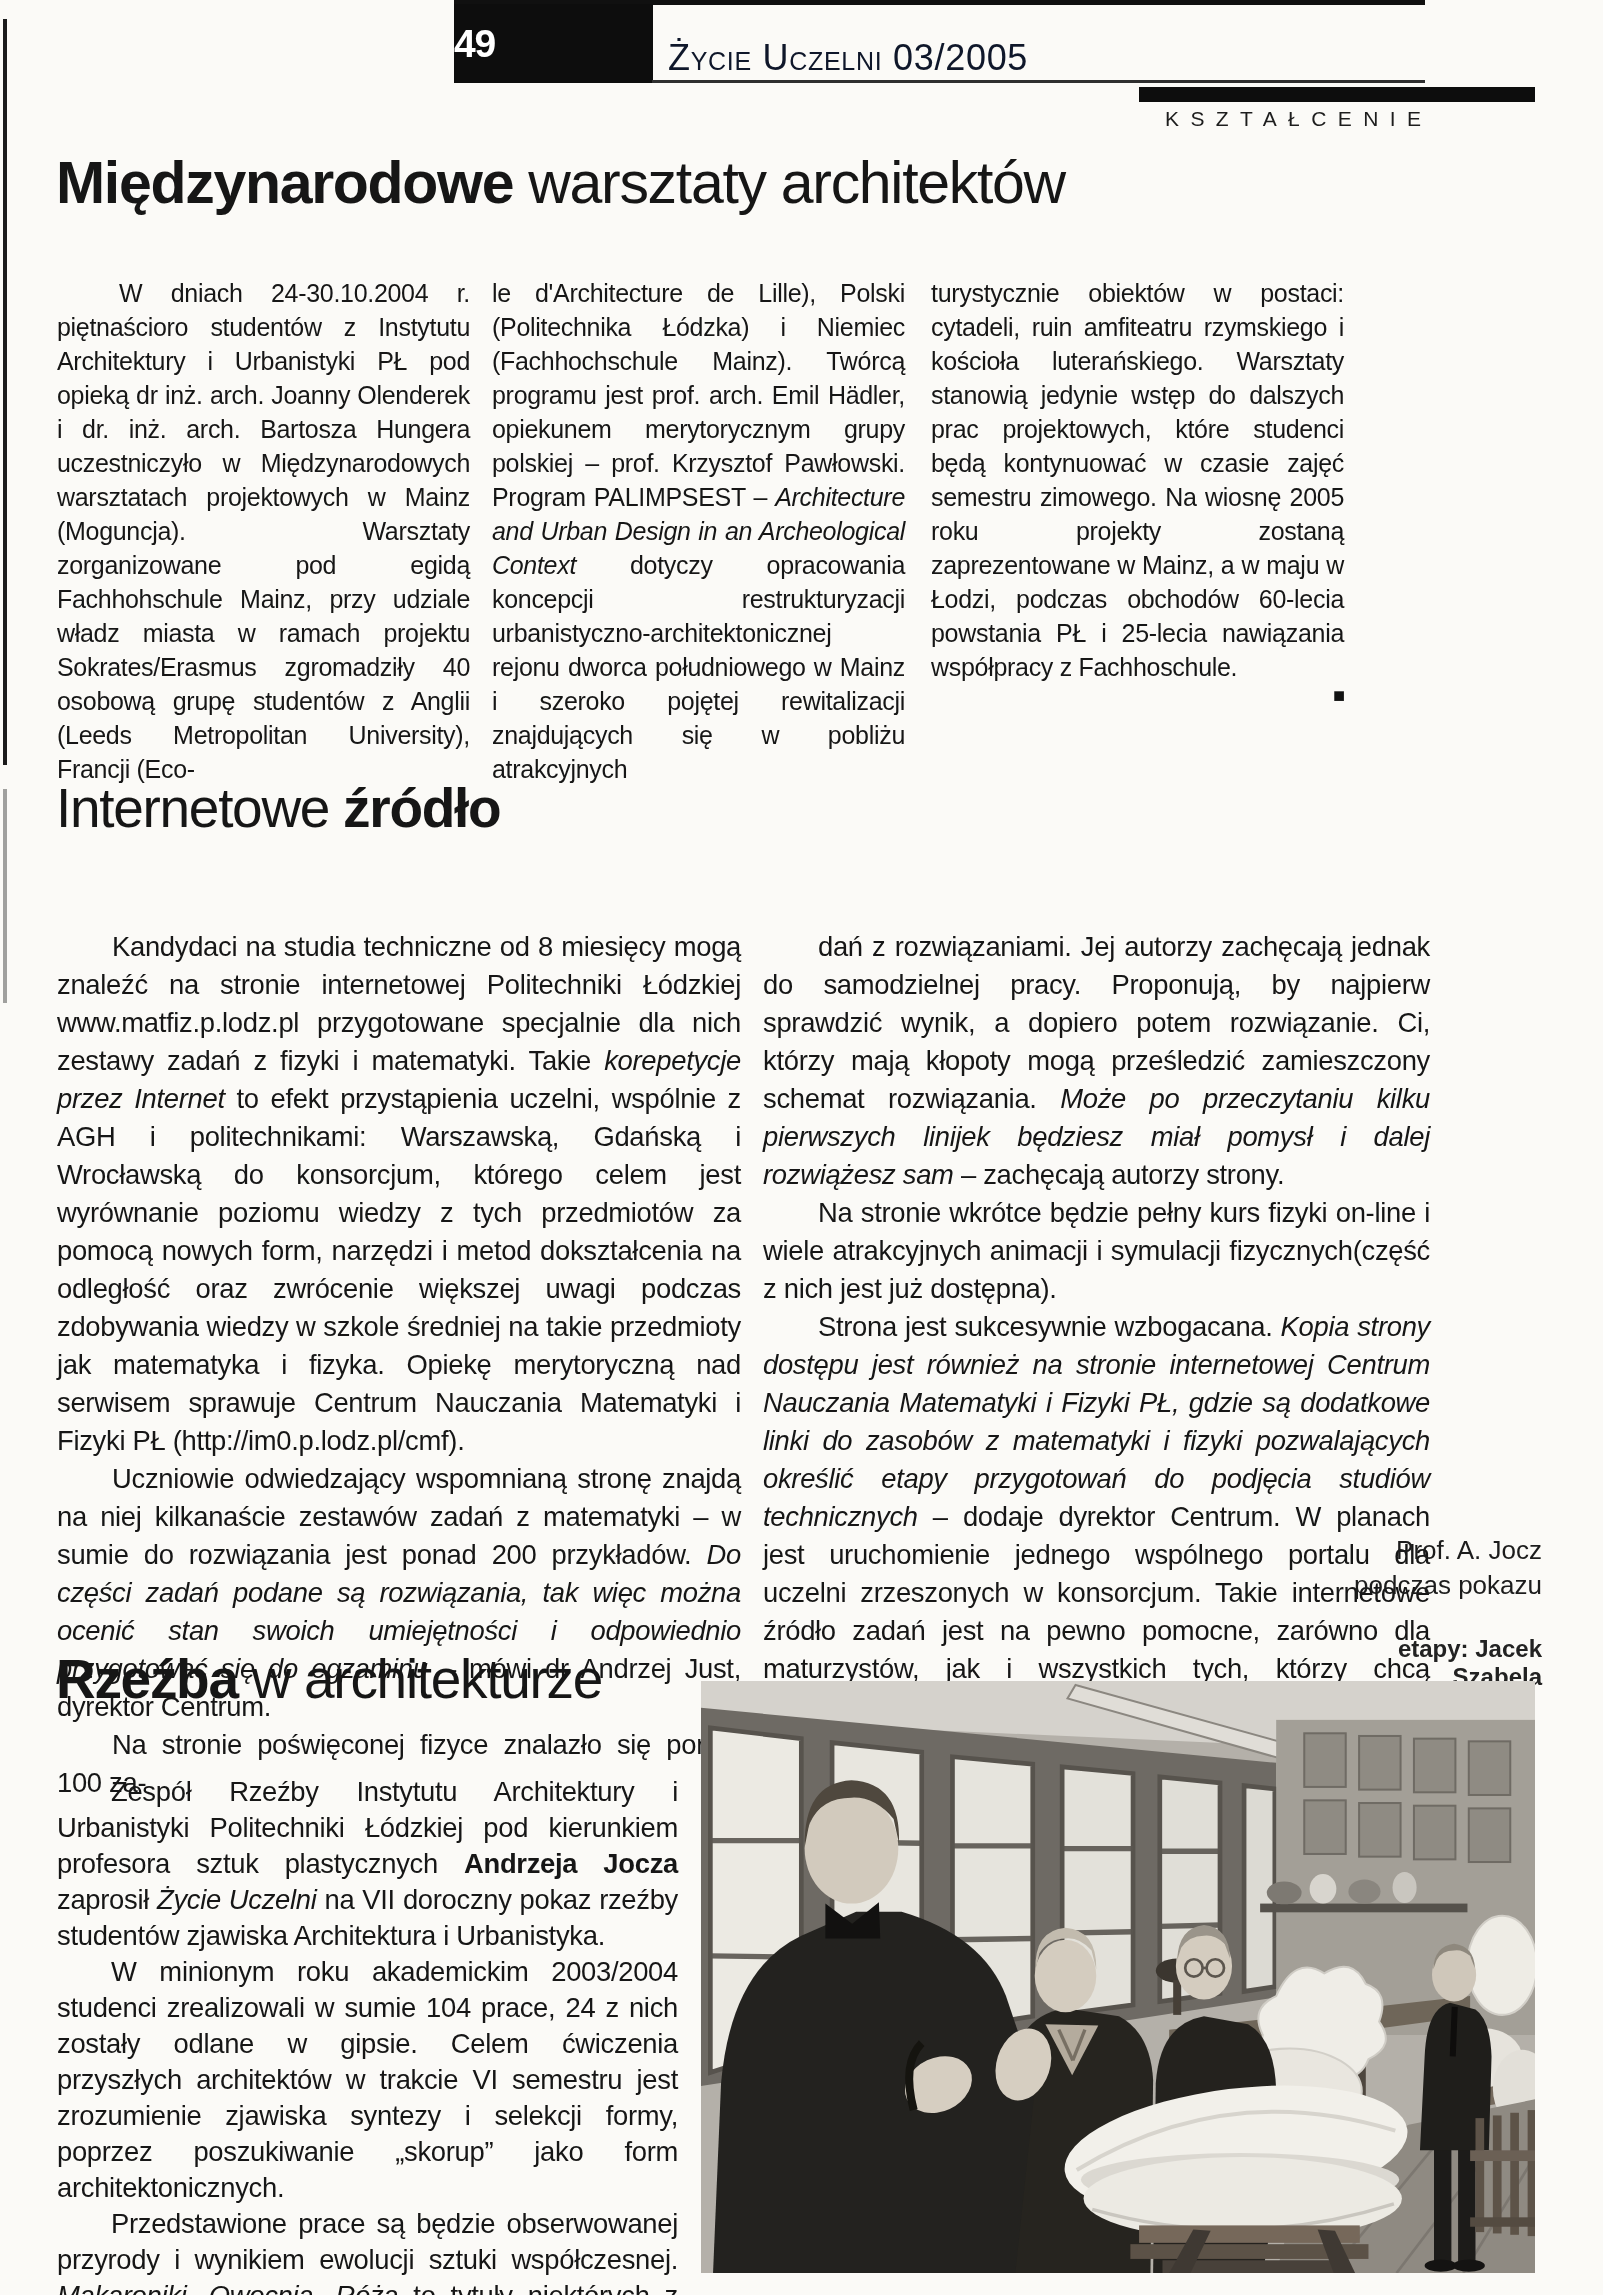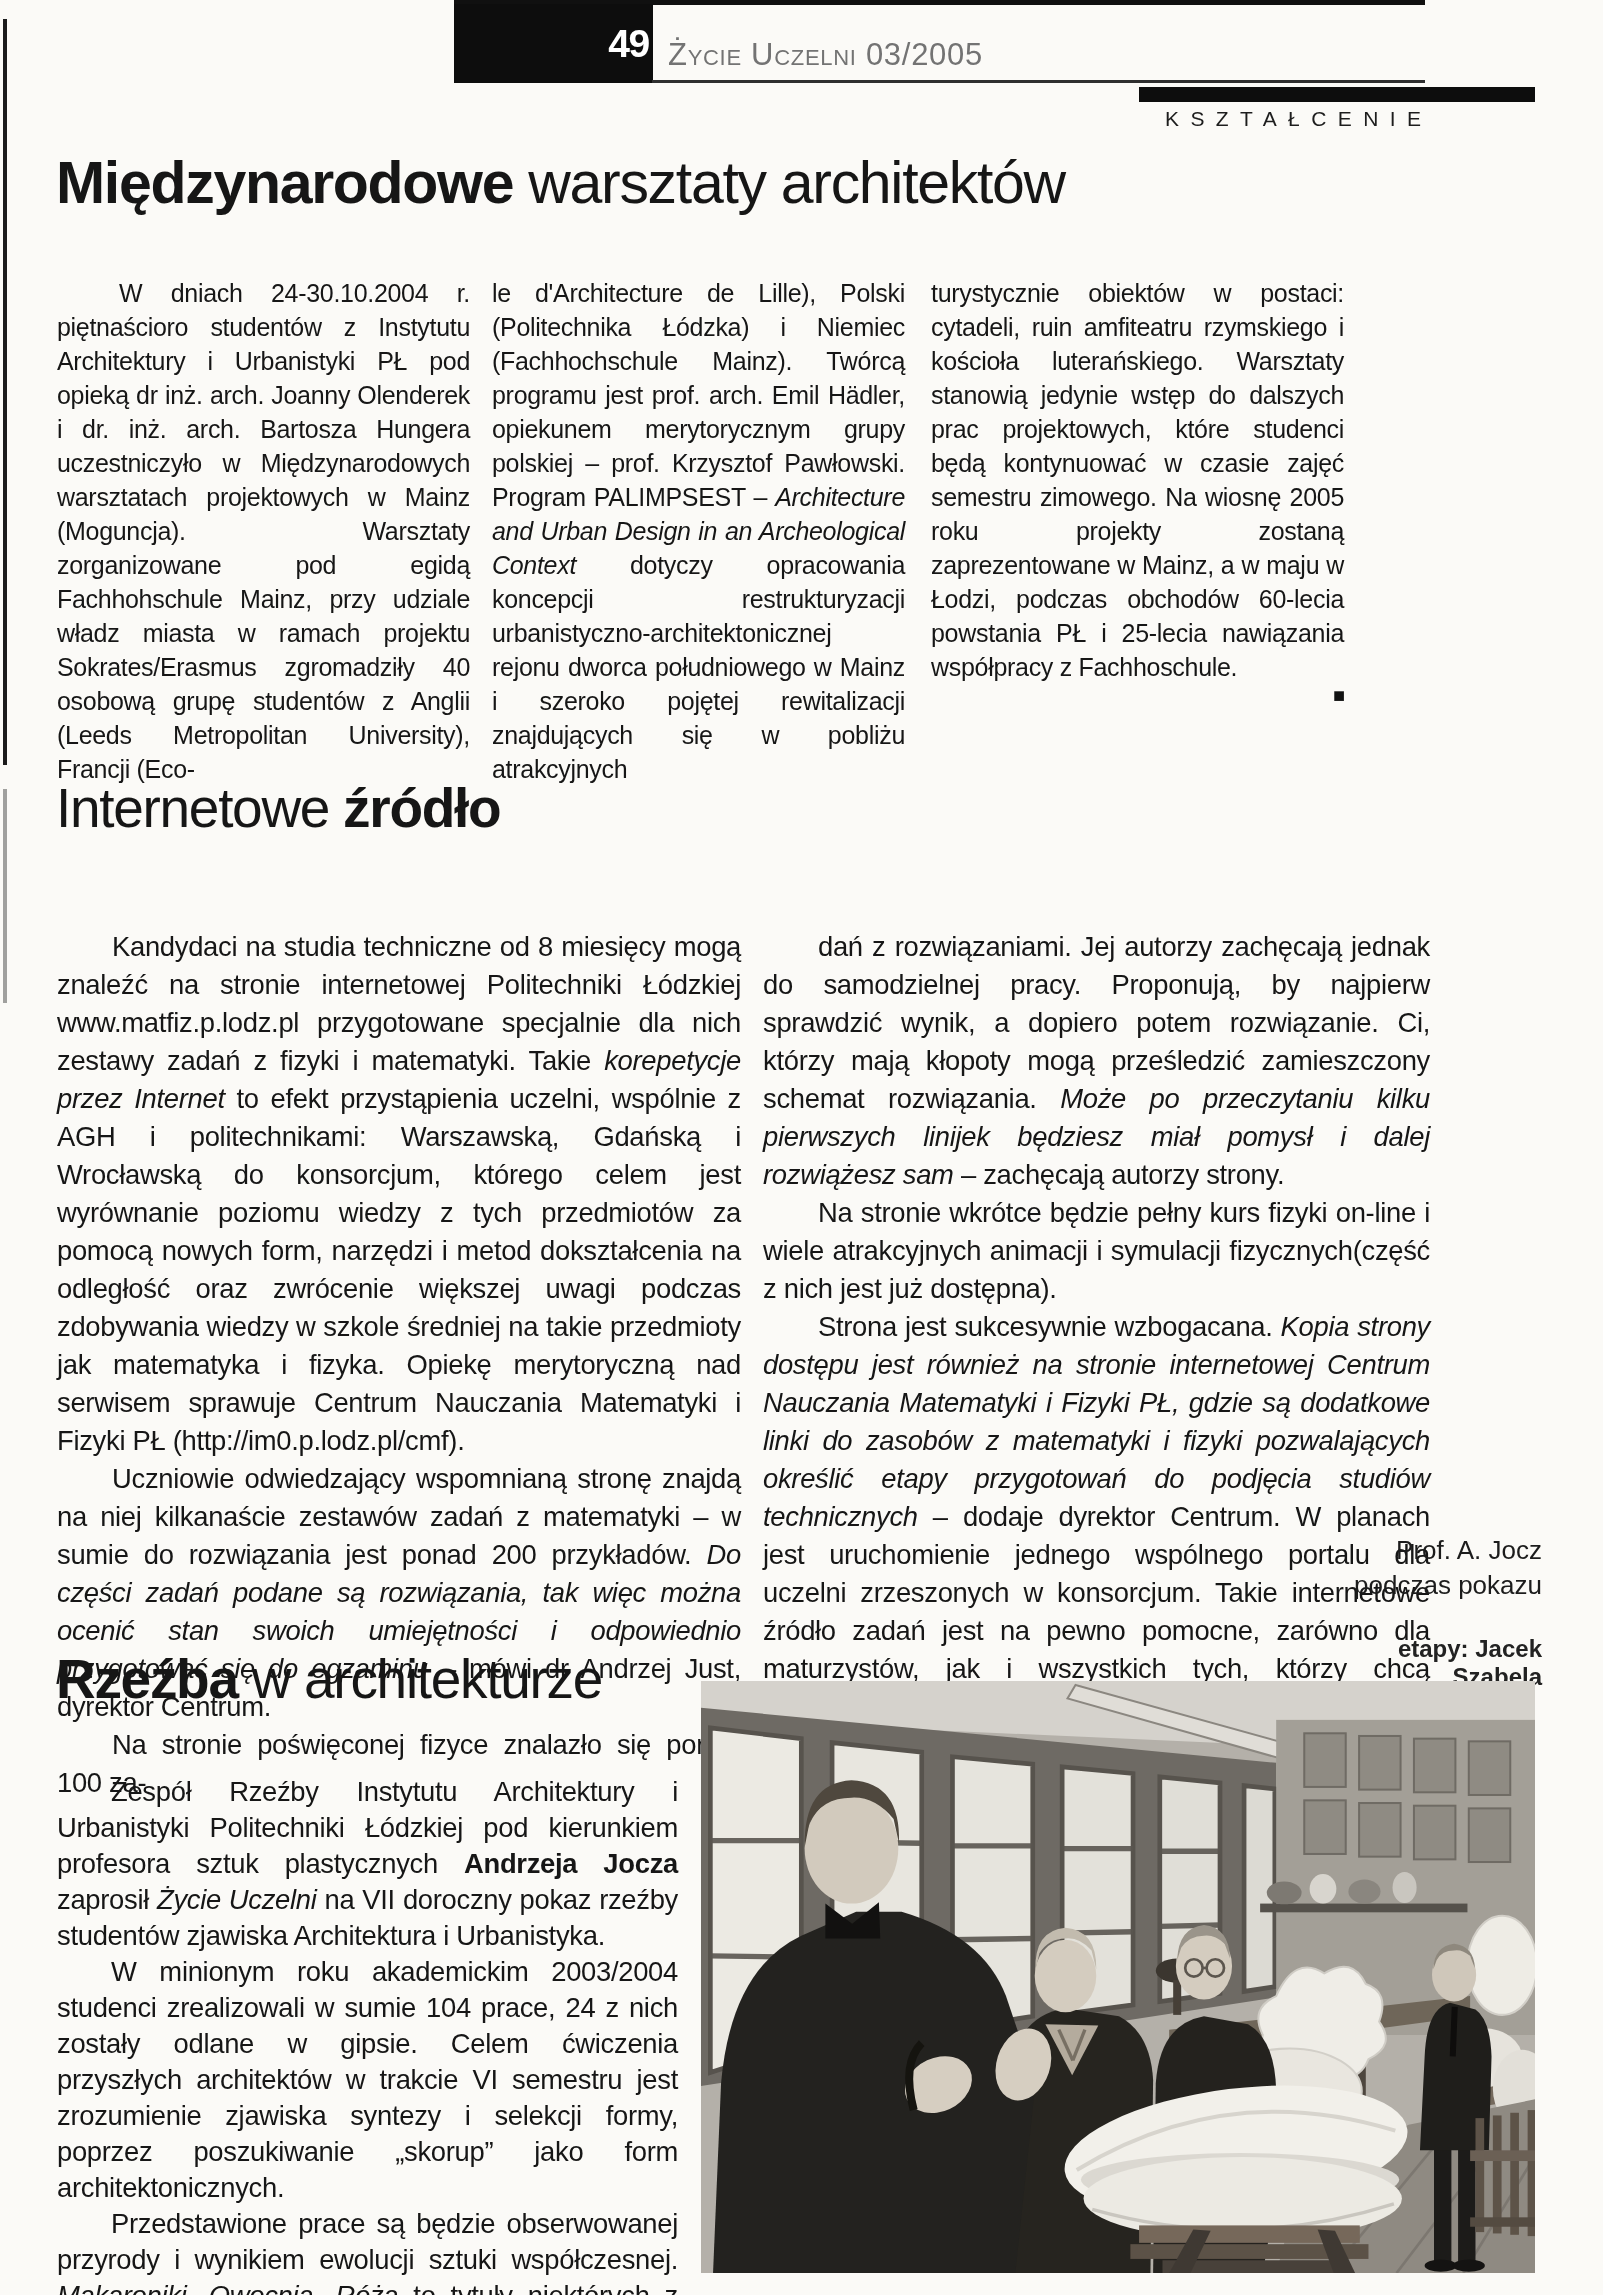--- a/index.html
+++ b/index.html
@@ -11,24 +11,24 @@
     color:#161616;
     overflow:hidden;
   }
   
   .edge-a{position:absolute;left:3.3px;top:19px;width:4px;height:746px;background:#1b1b1b;}
   .edge-b{position:absolute;left:3.3px;top:789px;width:3.3px;height:214px;background:#555;opacity:.55;}
 
   
   .topline{position:absolute;left:454px;top:0;width:971px;height:5.4px;background:#101010;}
   .pagebox{position:absolute;left:454px;top:4px;width:199px;height:79px;background:#0d0d0d;
-           display:flex;align-items:center;justify-content:flex-end;padding-right:4px;box-sizing:border-box;}
+           display:flex;align-items:center;padding-right:4px;box-sizing:border-box;}
   .pagebox span{color:#fff;font-weight:bold;font-size:39px;letter-spacing:-1.3px;}
-  .journal{position:absolute;left:668px;top:37px;font-size:31px;font-variant:small-caps;
-           letter-spacing:0.7px;color:#737373;}
+  .journal{position:absolute;left:668px;top:37px;font-size:36px;font-variant:small-caps;
+           letter-spacing:0.7px;color:#0f172a;}
   .hrule{position:absolute;left:652px;top:80px;width:773px;height:3.3px;background:#2f2f2f;}
   .section-bar{position:absolute;left:1139px;top:87px;width:396px;height:15.4px;background:#0d0d0d;}
   .section-label{position:absolute;left:1165px;top:107px;width:375px;font-size:21px;
                  letter-spacing:11.4px;color:#1d1d1d;white-space:nowrap;}
 
   
   .t1{position:absolute;left:56px;top:149px;margin:0;font-size:59px;font-weight:400;
       letter-spacing:-1.3px;white-space:nowrap;}
   .t2{position:absolute;left:56px;top:776px;margin:0;font-size:55px;font-weight:400;
       letter-spacing:-1.3px;white-space:nowrap;}

